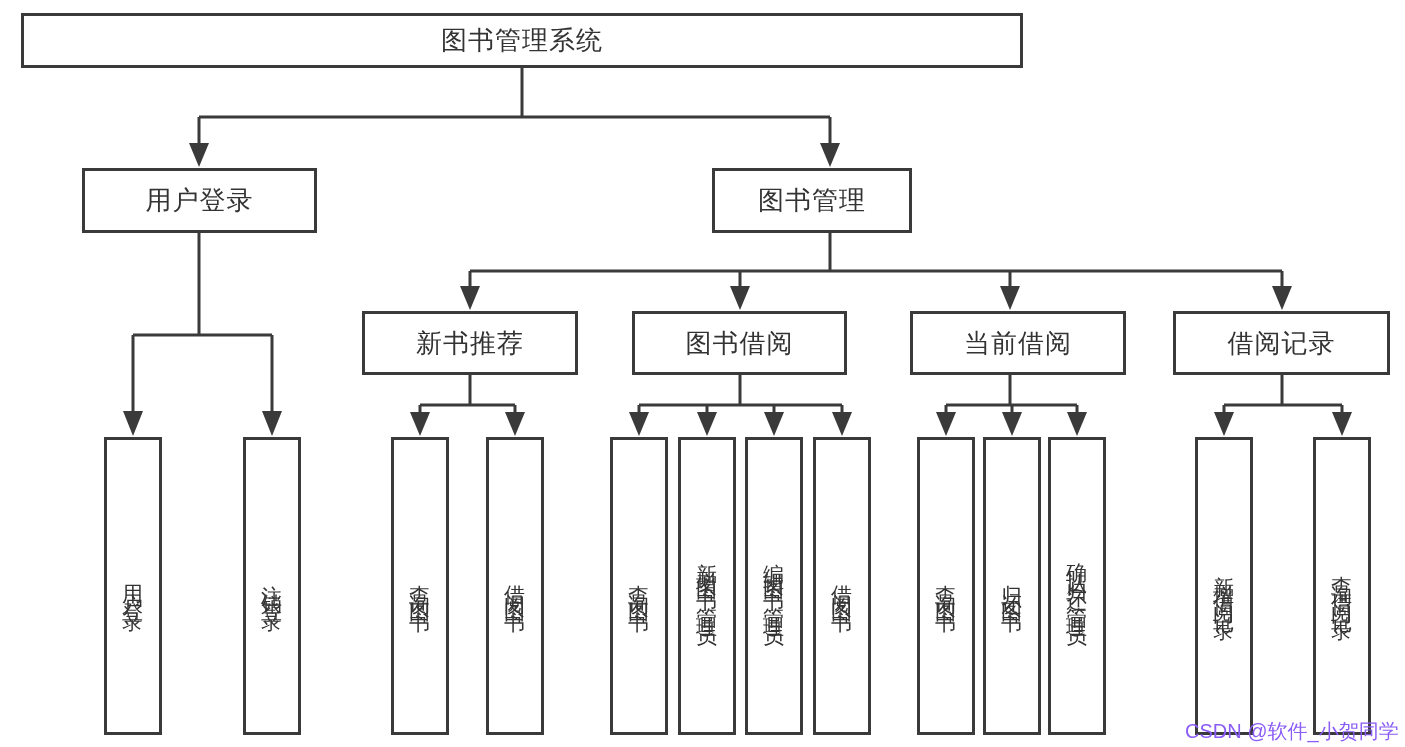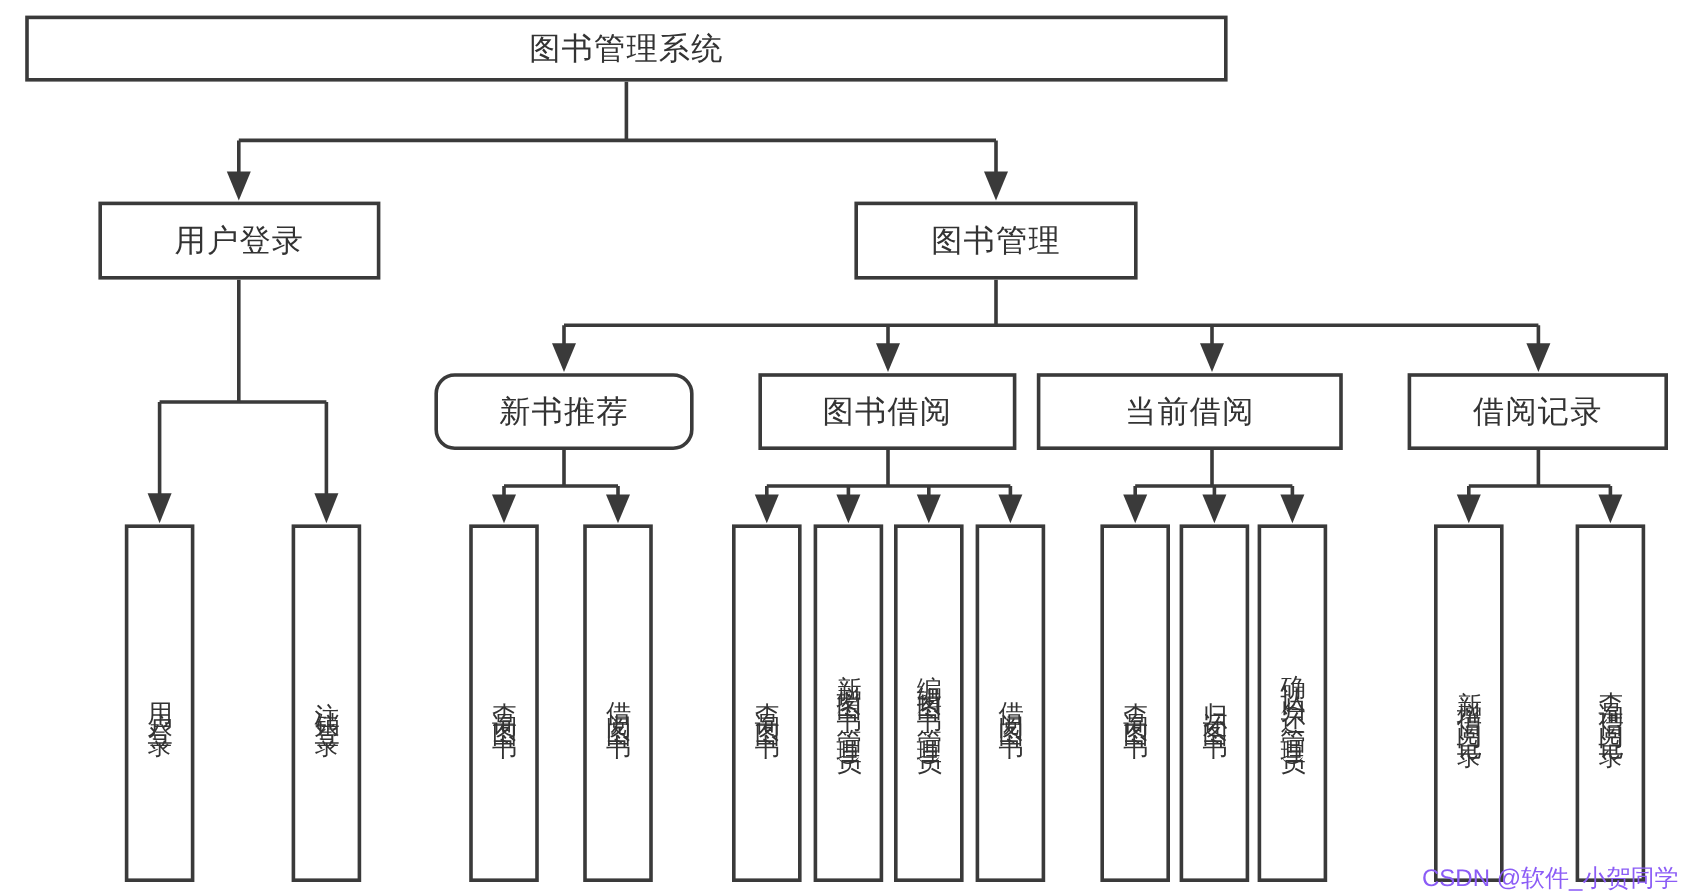--- a/index.html
+++ b/index.html
@@ -45,25 +45,25 @@
   .vlabel {
     writing-mode: vertical-rl;
     text-orientation: mixed;
     font-size: 21px;
     letter-spacing: 9px;
     line-height: 1;
     white-space: nowrap;
   }
   .root-box      { left: 21px;   top: 13px;  width: 1002px; height: 55px; }
   .lvl2-a        { left: 82px;   top: 168px; width: 235px;  height: 65px; }
-  .lvl2-b        { left: 712px;  top: 168px; width: 236px;  height: 65px; }
+  .lvl2-b        { left: 712px;  top: 168px; width: 200px;  height: 65px; }
   .lvl3          { top: 311px; height: 64px; }
-  .lvl3-a        { left: 362px;  width: 216px; border-radius: 17px; }
+  .lvl3-a        { left: 362px;  width: 216px; }
   .lvl3-b        { left: 632px;  width: 215px; font-family: Liberation Mono, monospace; }
-  .lvl3-c        { left: 864px;  width: 255px; }
+  .lvl3-c        { left: 910px;  width: 216px; }
   .lvl3-d        { left: 1173px; width: 217px; }
   .leaf          { top: 437px; width: 58px; height: 298px; }
   .leaf-a1 { left: 104px; }  .leaf-a2 { left: 243px; }
   .leaf-b1 { left: 391px; }  .leaf-b2 { left: 486px; }
   .leaf-c1 { left: 610px; }  .leaf-c2 { left: 678px; }
   .leaf-c3 { left: 745px; }  .leaf-c4 { left: 813px; }
   .leaf-d1 { left: 917px; }  .leaf-d2 { left: 983px; }
   .leaf-d3 { left: 1048px; }
   .leaf-e1 { left: 1195px; } .leaf-e2 { left: 1313px; }
   .watermark {

